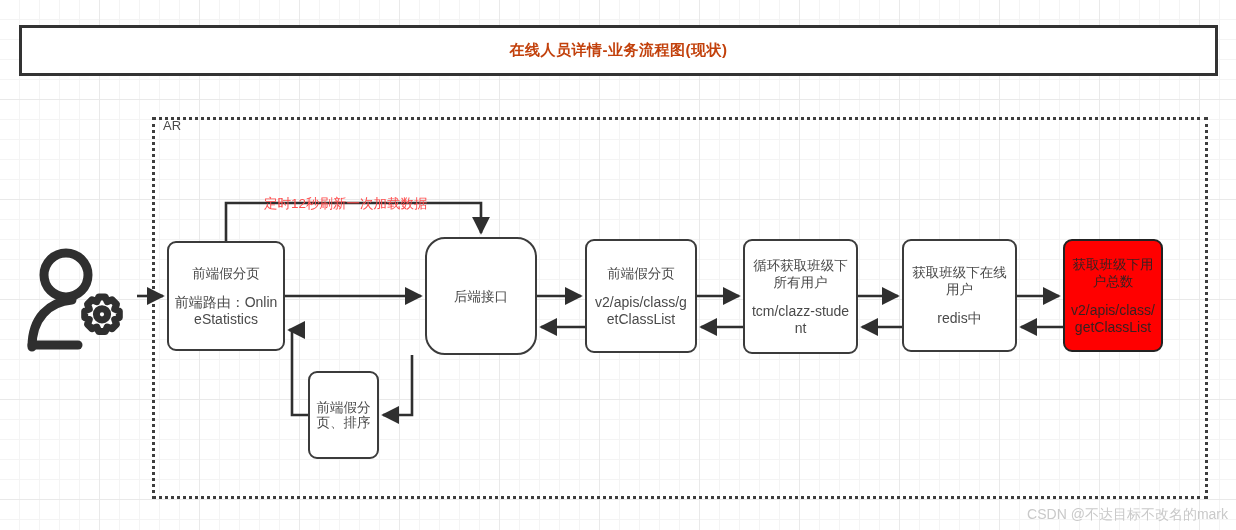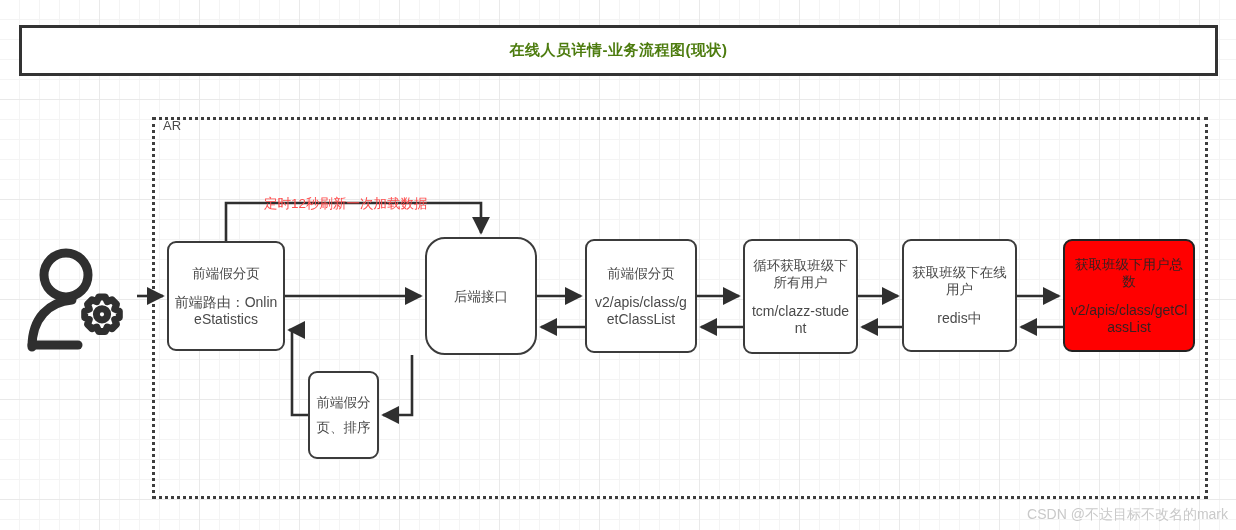--- a/index.html
+++ b/index.html
@@ -35,21 +35,21 @@
     border: 3px solid #333333;
     background: #ffffff;
     box-sizing: border-box;
     display: flex;
     align-items: center;
     justify-content: center;
   }
   #title-text {
     font-size: 15px;
     font-weight: bold;
-    color: #4d7c0f;
+    color: #c2410c;
     letter-spacing: 0.5px;
   }
 
   
   #ar-container {
     position: absolute;
     left: 152px;
     top: 117px;
     width: 1056px;
     height: 382px;
@@ -111,23 +111,23 @@
   }
   .node.compact .line-head {
     margin-top: 0;
   }
 
   #node-page       { left: 167px; top: 241px; width: 118px; height: 110px; }
   #node-api        { left: 425px; top: 237px; width: 112px; height: 118px; border-radius: 20px; }
   #node-classlist  { left: 585px; top: 239px; width: 112px; height: 114px; }
   #node-loopusers  { left: 743px; top: 239px; width: 115px; height: 115px; }
   #node-online     { left: 902px; top: 239px; width: 115px; height: 113px; }
-  #node-total      { left: 1063px; top: 239px; width: 132px; height: 113px; }
+  #node-total      { left: 1063px; top: 239px; width: 100px; height: 113px; }
   #node-paging     { left: 308px; top: 371px; width: 71px; height: 88px; }
-  #node-paging .line-head { font-size: 13.5px; line-height: 25px; }
+  #node-paging .line-head { font-size: 13.5px; line-height: 15px; }
 
   
   #wires {
     position: absolute;
     left: 0;
     top: 0;
     width: 1236px;
     height: 530px;
     pointer-events: none;
   }

